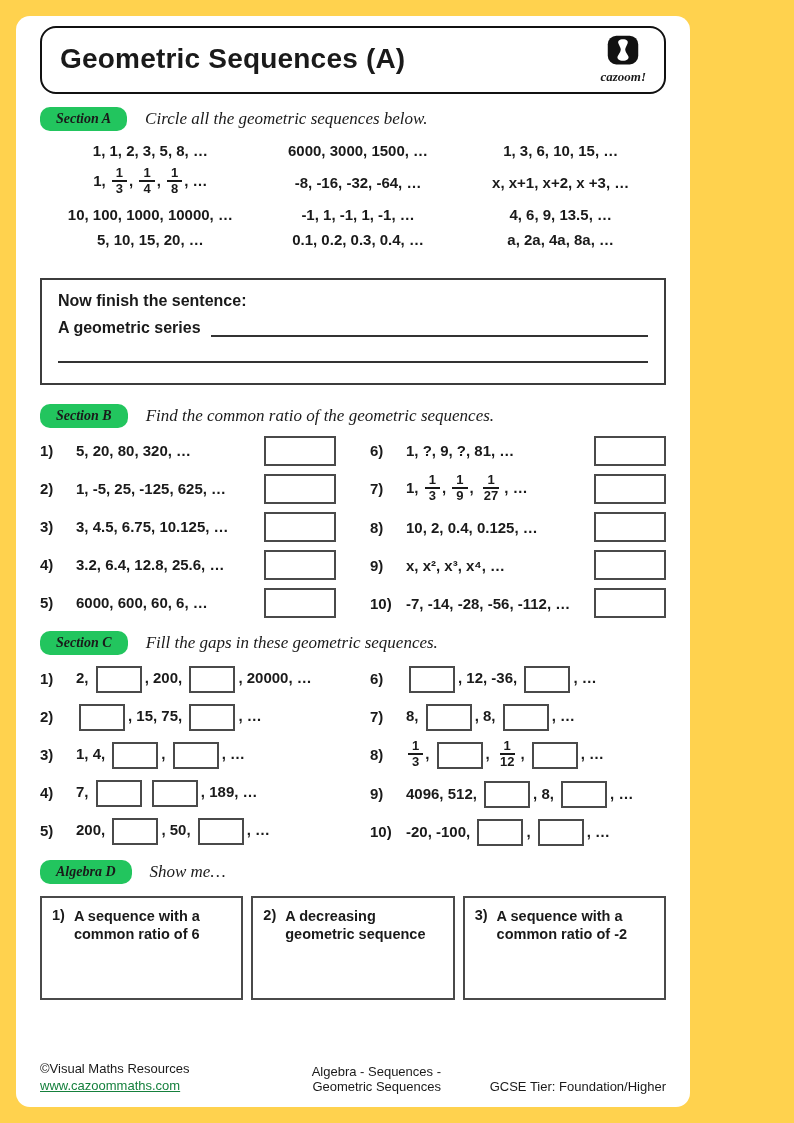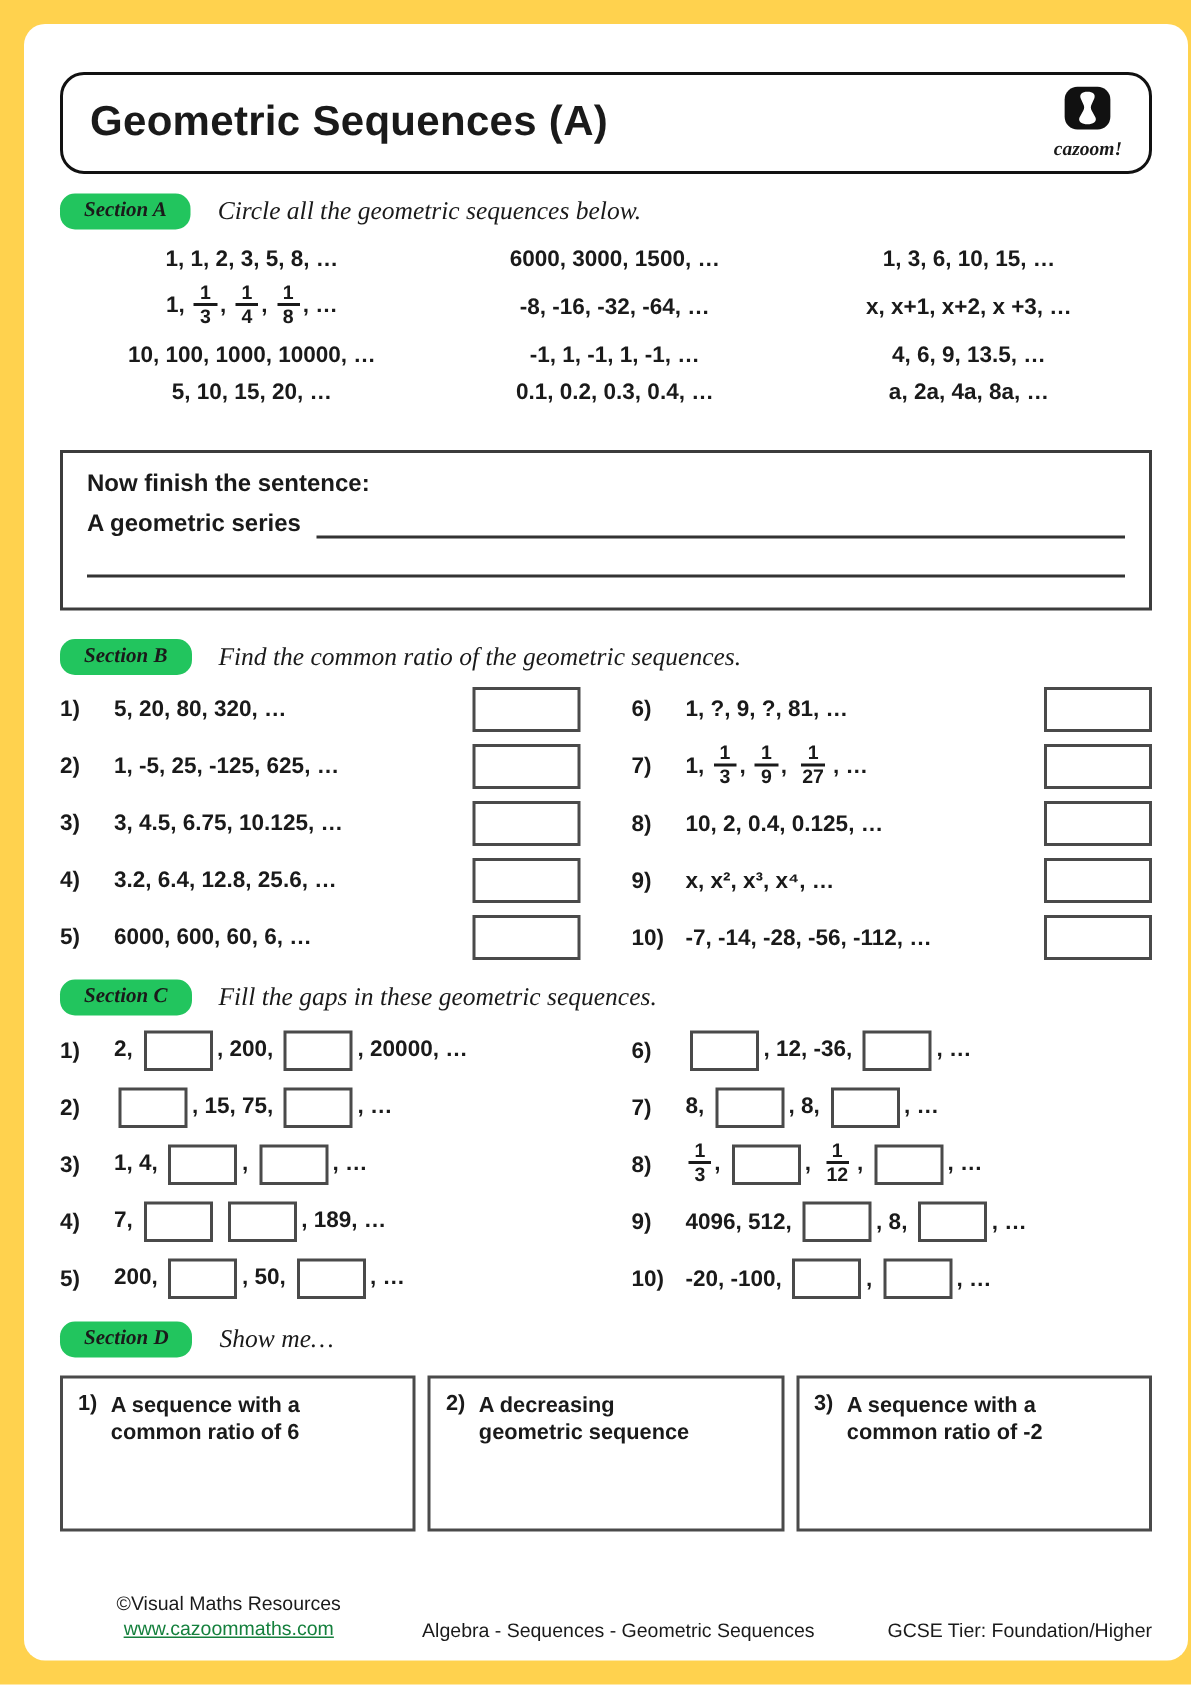--- a/index.html
+++ b/index.html
@@ -1,20 +1,20 @@
 <!DOCTYPE html>
 <html><head>
 <meta charset="utf-8">
 <style>
   * { box-sizing: border-box; margin: 0; padding: 0; }
   html, body { width: 794px; height: 1123px; }
   body { background: #FFD24E; font-family: "Liberation Sans", sans-serif; color: #1a1a1a; overflow: hidden; position: relative; }
 
-  .page { position: absolute; left: 16px; top: 16px; width: 776px; height: 1091px;
-          background: #ffffff; border-radius: 14px; padding: 32px 24px 12px;
+  .page { position: absolute; left: 16px; top: 16px; width: 674px; height: 1091px;
+          background: #ffffff; border-radius: 14px; padding: 10px 24px 12px;
           display: flex; flex-direction: column; }
 
   .header { border: 2.5px solid #111; border-radius: 16px; padding: 7px 18px 9px;
             display: flex; justify-content: space-between; align-items: center; flex: none; }
   .title { font-size: 28px; font-weight: bold; letter-spacing: 0.2px; }
   .logo { display: flex; flex-direction: column; align-items: center; line-height: 1; }
   .logo-text { font-family: "Liberation Serif", serif; font-weight: bold; font-style: italic; font-size: 13px; margin-top: 1px; }
 
   .section-head { display: flex; align-items: center; gap: 18px; margin: 13px 0 8px; flex: none; }
   .section-label { background: #22c55e; border-radius: 10px; padding: 4px 16px;
@@ -50,21 +50,21 @@
   .c-item .c-text { flex: 1; line-height: 30px; }
   .gapbox { display: inline-block; width: 46px; height: 27px; border: 2px solid #4a4a4a;
             background: #fff; vertical-align: middle; margin: 0 3px; }
 
   .d-row { display: flex; gap: 8px; margin-top: 4px; flex: none; }
   .d-box { flex: 1; border: 2px solid #4a4a4a; height: 104px; padding: 9px 10px;
            display: flex; gap: 9px; align-items: flex-start; font-weight: bold; font-size: 14.5px; }
   .d-text { max-width: 162px; line-height: 1.25; }
 
   .footer { margin-top: auto; display: flex; align-items: flex-end; font-size: 13px; flex: none; padding-top: 8px; }
-  .footer-left { width: 225px; line-height: 1.35; text-align: center; }
+  .footer-left { width: 225px; line-height: 1.35; }
   .footer-center { flex: 1; text-align: right; padding-bottom: 1px; }
   .footer-right { width: 225px; text-align: right; padding-bottom: 1px; }
   .link { color: #15803d; text-decoration: underline; cursor: pointer; }
 </style>
 </head>
 <body>
 
 <div class="page">
 
   <div class="header">
@@ -242,21 +242,21 @@
         <span class="c-text">4096, 512, <span class="gapbox"></span>, 8, <span class="gapbox"></span>, …</span>
       </div>
       <div class="c-item">
         <span class="it-num">10)</span>
         <span class="c-text">-20, -100, <span class="gapbox"></span>, <span class="gapbox"></span>, …</span>
       </div>
     </div>
   </div>
 
   <div class="section-head">
-    <span class="section-label">Section D</span>
+    <span class="section-label">Algebra D</span>
     <span class="instruction">Show me…</span>
   </div>
 
   <div class="d-row">
     <div class="d-box">
       <span class="d-num">1)</span>
       <span class="d-text">A sequence with a common ratio of 6</span>
     </div>
     <div class="d-box">
       <span class="d-num">2)</span>

